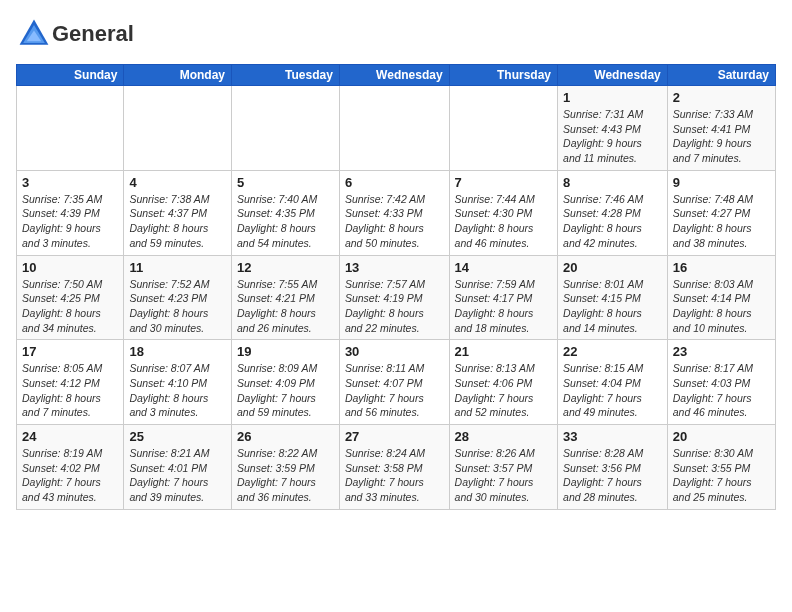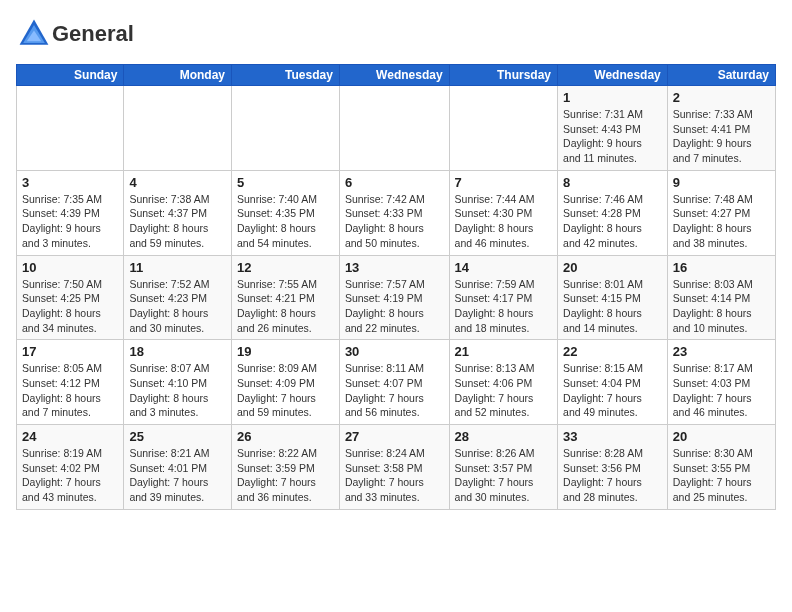--- a/index.html
+++ b/index.html
@@ -73,20 +73,21 @@
       font-size: 13px;
       font-weight: bold;
       color: #222;
       display: block;
       margin-bottom: 2px;
     }
     .day-info {
       color: #333;
       font-size: 10.5px;
       line-height: 1.4;
+      font-style: italic;
     }
     .empty-cell {
       background: #fff !important;
     }
   </style>
 </head>
 <body>
 
 <div class="header">
   <div class="logo">

